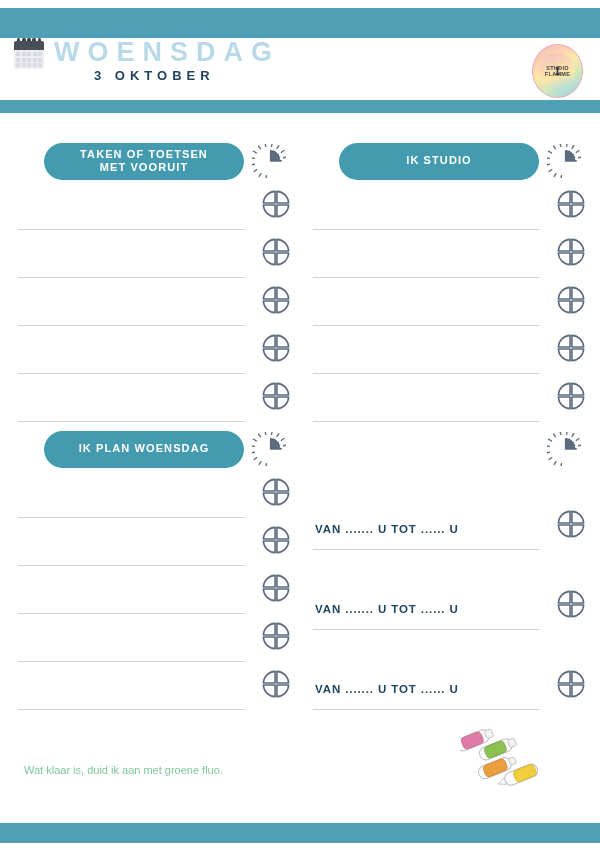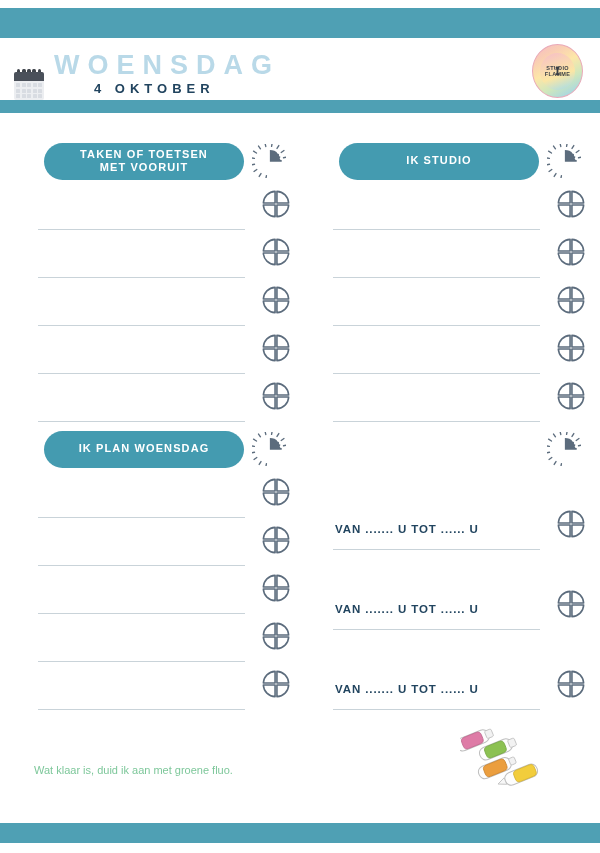--- a/index.html
+++ b/index.html
@@ -28,21 +28,21 @@
     --teal:#4fa0b4;
     --teal-dark:#449bb0;
     --navy:#21445f;
     --lightblue:#b9d9e8;
     --rule:#c9d3d9;
     --icon:#5c6c7d;
   }
   .header{
     position:absolute;left:0;right:8px;top:38px;height:62px;
     background:#ffffff;
-    display:flex;align-items:flex-end;
+    display:flex;align-items:flex-start;
   }
   .header-under{
     position:absolute;left:0;right:0;top:100px;height:13px;
     background:var(--teal);
   }
 
   .cal-icon{
     width:30px;height:31px;margin-left:14px;margin-right:10px;
     position:relative;flex:0 0 auto;
   }
@@ -121,39 +121,39 @@
     flex:1 1 auto;max-width:172px;margin-left:26px;
   }
   .pill.two-line{line-height:1.2;}
   .timer-wrap{
     width:44px;flex:0 0 auto;display:flex;align-items:center;justify-content:center;
     margin-left:auto;
   }
 
   .rows{position:relative;}
   .row{
-    position:relative;height:48px;margin-left:20px;
+    position:relative;height:48px;
   }
   .row .line{
     position:absolute;left:0;right:46px;bottom:7px;height:1px;background:var(--rule);
   }
   .row .circle{
     position:absolute;right:0;bottom:14px;
   }
   .row .timelabel{
     position:absolute;left:2px;bottom:22px;
     font-size:11.5px;font-weight:bold;letter-spacing:.9px;color:var(--navy);
   }
 
   
   .legend{
     position:absolute;left:24px;bottom:44px;
     font-size:11px;line-height:1.65;font-weight:500;
   }
-  .legend div{white-space:nowrap;margin-left:10px;}
+  .legend div{white-space:nowrap;}
   .legend .green{color:#7dc79a;}
   .legend .orange{color:#f5a65b;}
   .legend .blue{color:#7fc3dd;}
 
   .markers{
     position:absolute;right:30px;bottom:30px;width:110px;height:78px;
   }
 </style>
 </head>
 <body>
@@ -185,21 +185,21 @@
           <span></span>
         <span></span>
           <span></span>
           <span></span>
           <span></span>
           <span></span>
       </div>
     </div>
     <div class="title-block">
       <div class="day-title">WOENSDAG</div>
-      <div class="date-title">4 OKTOBER</div>
+      <div class="date-title">3 OKTOBER</div>
     </div>
   </div>
 
   <div class="logo">
     <div class="logo-inner">
       <b>STUDIO</b>
       <b>FLAMME</b>
       <span class="logo-mark"></span>
     </div>
   </div>

